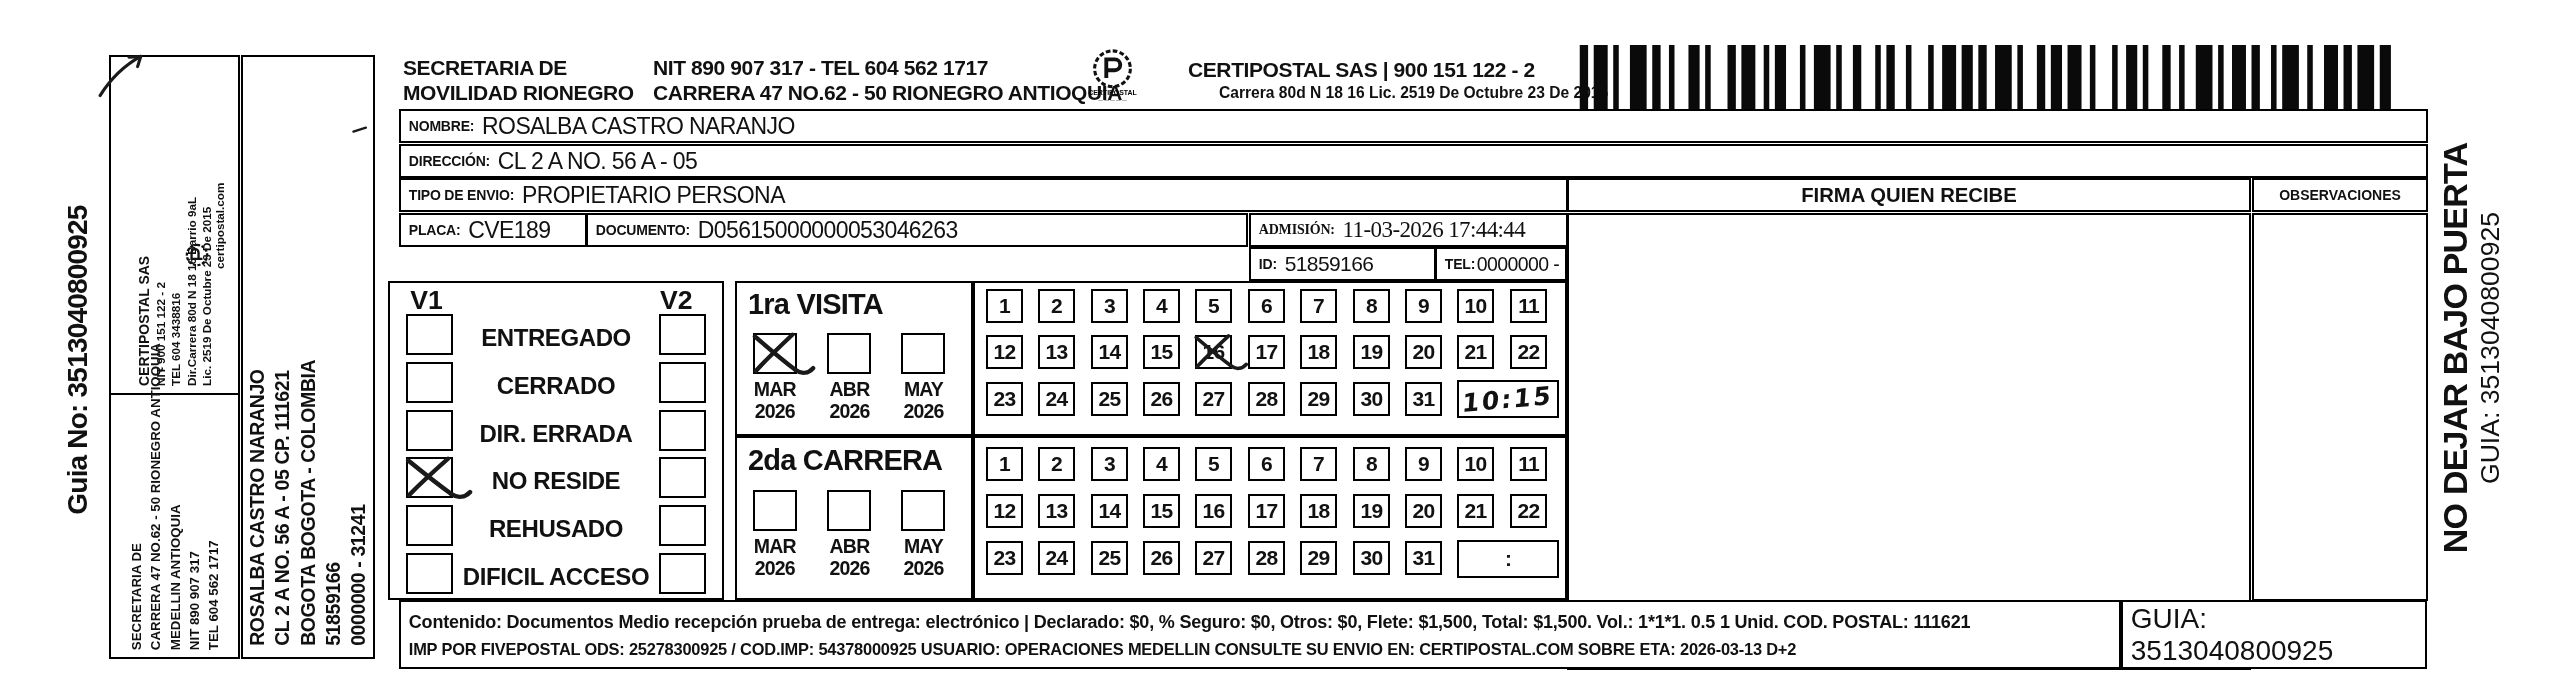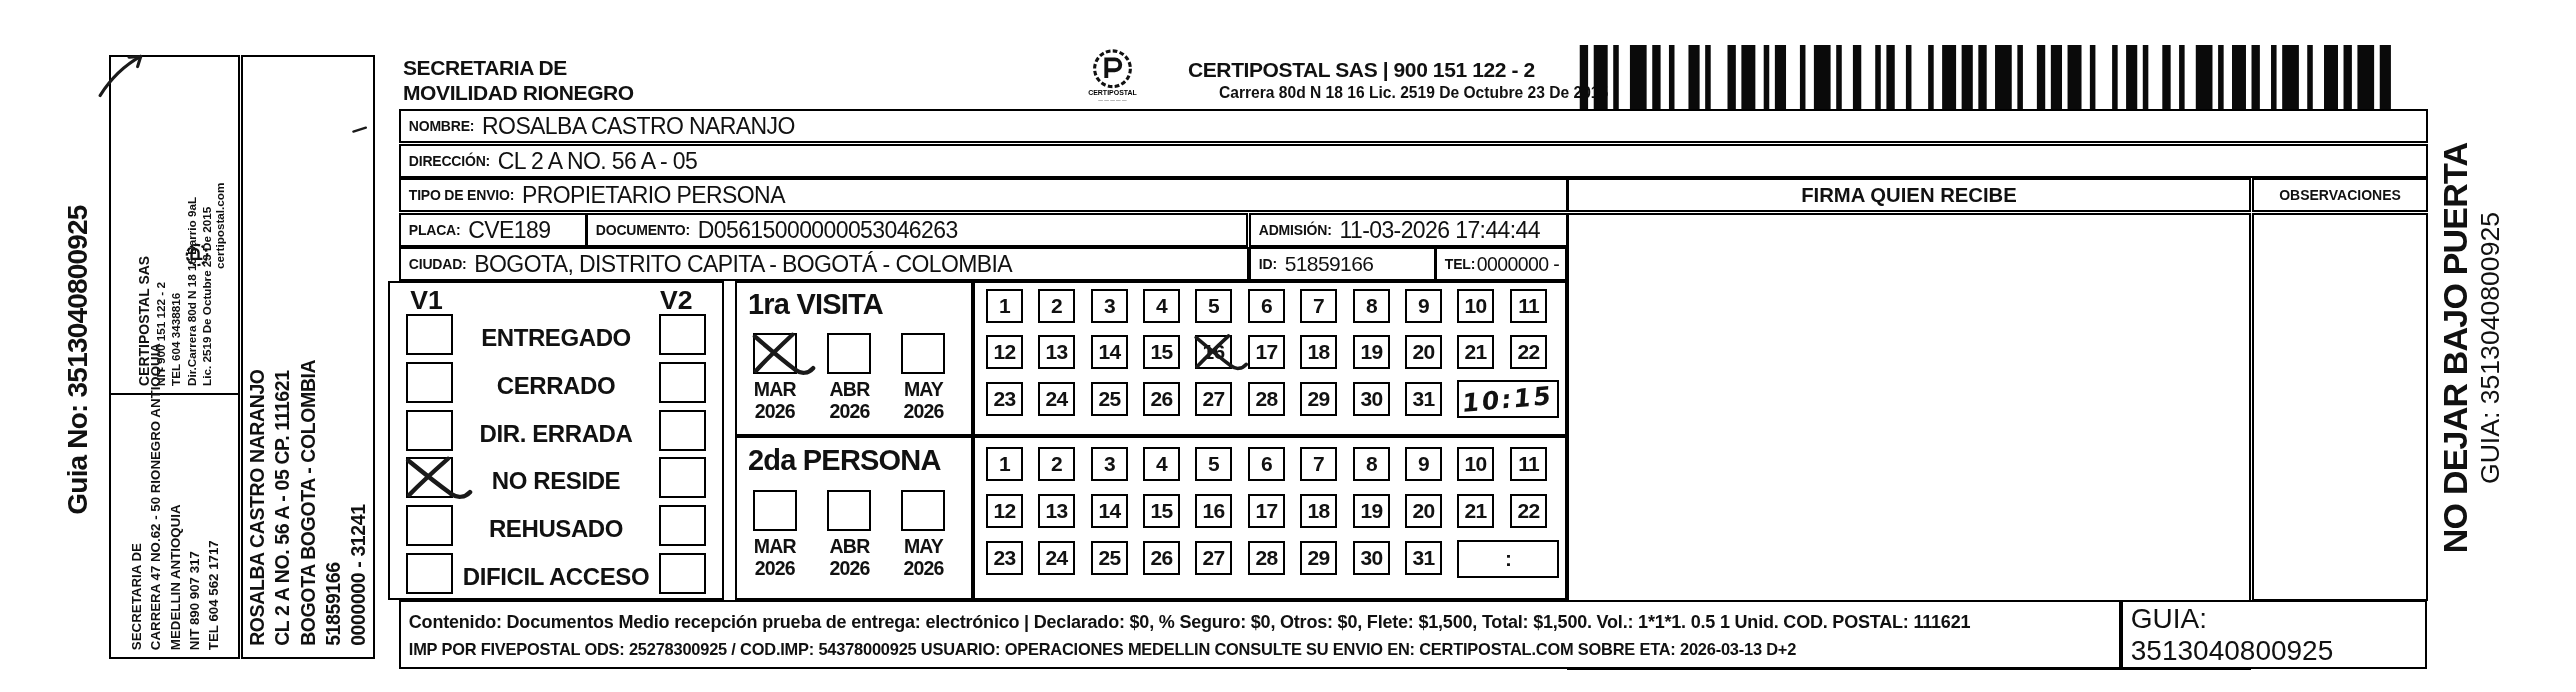--- a/index.html
+++ b/index.html
@@ -82,20 +82,26 @@
             <div class="rline aline" style="font-size: 19.5px; line-height: 1.3; letter-spacing: -0.4px;">0000000 - 31241</div>
           </div>
       </div>
     </div>
   </div>
 
   <div class="cell noborder" style="left:403px;top:52px;width:242px;height:56px;padding:0;">
     <div style="font-size:21px;font-weight:600;letter-spacing:-0.4px;line-height:1.2;">
       <div>SECRETARIA DE</div>
       <div>MOVILIDAD RIONEGRO</div>
+    </div>
+  </div>
+  <div class="cell noborder" style="left:653px;top:52px;width:438px;height:56px;padding:0;">
+    <div style="font-size:21px;font-weight:600;letter-spacing:-0.4px;line-height:1.2;white-space:nowrap;">
+      <div>NIT 890 907 317 - TEL 604 562 1717</div>
+      <div>CARRERA 47 NO.62 - 50 RIONEGRO ANTIOQUIA</div>
     </div>
   </div>
   <svg width="55" height="59" viewBox="0 0 70 76" style="position:absolute;left:1085px;top:47px;">
     <circle cx="35" cy="28" r="23" fill="none" stroke="#111" stroke-width="4" stroke-dasharray="6 3"></circle>
     <path d="M27 40 V16 h11 a7 7 0 0 1 0 14 h-11" fill="none" stroke="#111" stroke-width="5"></path>
     <text x="35" y="62" text-anchor="middle" font-size="9" font-weight="bold" font-family="Liberation Sans, sans-serif">CERTIPOSTAL</text>
     <text x="35" y="71" text-anchor="middle" font-size="6" fill="#444">— — — — —</text>
   </svg>
   <div class="cell noborder" style="left:1188px;top:52px;width:485px;height:56px;padding:0;">
     <div style="line-height:1.25;white-space:nowrap;">
@@ -165,29 +171,25 @@
   </div>
 
   <div class="cell" style="left:399px;top:213px;width:188px;height:34px;">
     <span class="lbl">PLACA:</span>
     <span class="val">CVE189</span>
   </div>
   <div class="cell" style="left:586px;top:213px;width:662px;height:34px;">
     <span class="lbl">DOCUMENTO:</span>
     <span class="val">D05615000000053046263</span>
   </div>
-  <div class="cell" style="left:1249px;top:213px;width:319px;height:34px;">
+  <div class="cell" style="left:1249px;top:213px;width:319px;height:34px;font-family:Liberation Serif, serif;">
     <span class="lbl">ADMISIÓN:</span>
     <span class="val">11-03-2026 17:44:44</span>
   </div>
 
-  <div class="cell" style="left:399px;top:247px;width:850px;height:34px;">
-    <span class="lbl">CIUDAD:</span>
-    <span class="val">BOGOTA, DISTRITO CAPITA - BOGOTÁ - COLOMBIA</span>
-  </div>
   <div class="cell" style="left:1249px;top:247px;width:187px;height:34px;">
     <span class="lbl">ID:</span>
     <span class="val" style="font-size:21px;">51859166</span>
   </div>
   <div class="cell" style="left:1435px;top:247px;width:132px;height:34px;gap:1.6px;">
     <span class="lbl">TEL:</span>
     <span class="val" style="font-size:19.5px;">0000000 -</span>
   </div>
 
   <div class="cell hdr" style="left:1567px;top:178px;width:684px;height:34px;font-size:20.3px;">FIRMA QUIEN RECIBE</div>
@@ -256,21 +258,21 @@
         <div>ABR</div>
         <div>2026</div>
       </div>
       <div class="ck" style="left: 164px; top: 50px; width: 44px; height: 41px;"></div>
       <div class="mlabel" style="position: absolute; left: 155px; top: 95px; width: 63px;">
         <div>MAY</div>
         <div>2026</div>
       </div>
     </div>
   <div class="box" id="months2" style="left:735px;top:436px;width:238px;height:164px;">
-    <div class="vtitle" style="left:11px;top:6.3px;">2da PERSONA</div>
+    <div class="vtitle" style="left:11px;top:6.3px;">2da CARRERA</div>
   <div class="ck" style="left: 15.6px; top: 52px; width: 44px; height: 41px;"></div>
       <div class="mlabel" style="position: absolute; left: 6.3px; top: 97px; width: 63px;">
         <div>MAR</div>
         <div>2026</div>
       </div>
       <div class="ck" style="left: 90px; top: 52px; width: 44px; height: 41px;"></div>
       <div class="mlabel" style="position: absolute; left: 81px; top: 97px; width: 63px;">
         <div>ABR</div>
         <div>2026</div>
       </div>

